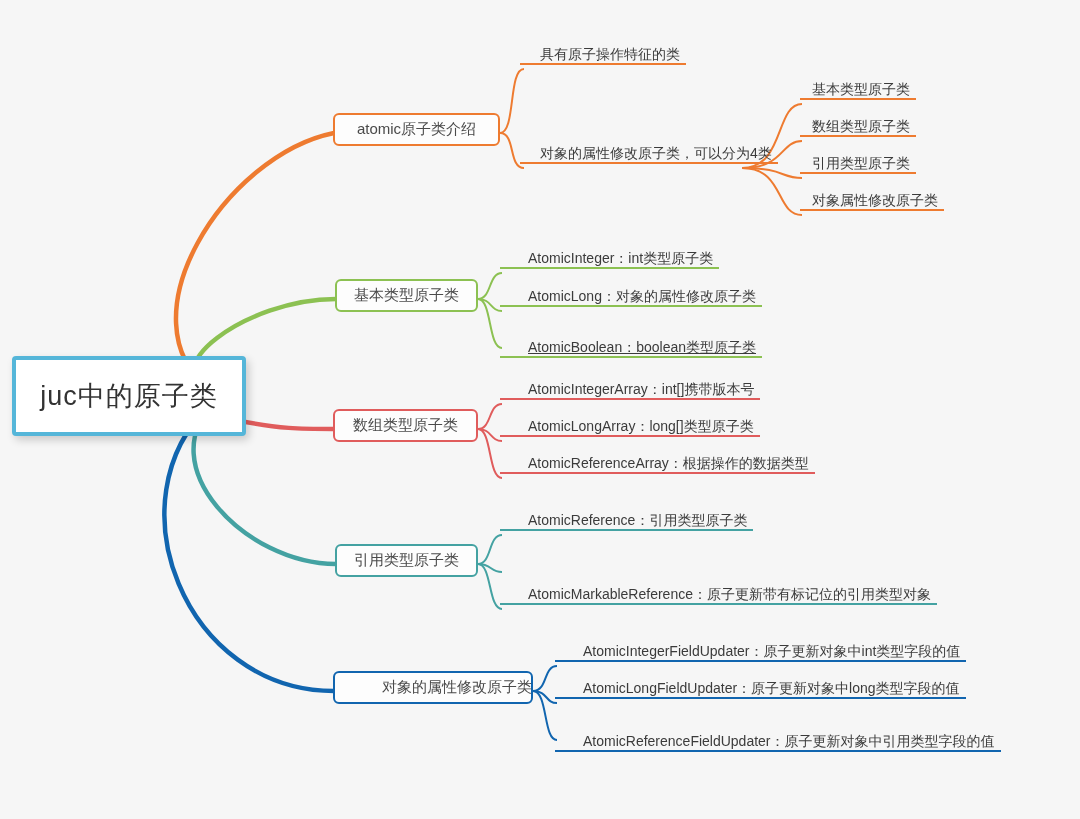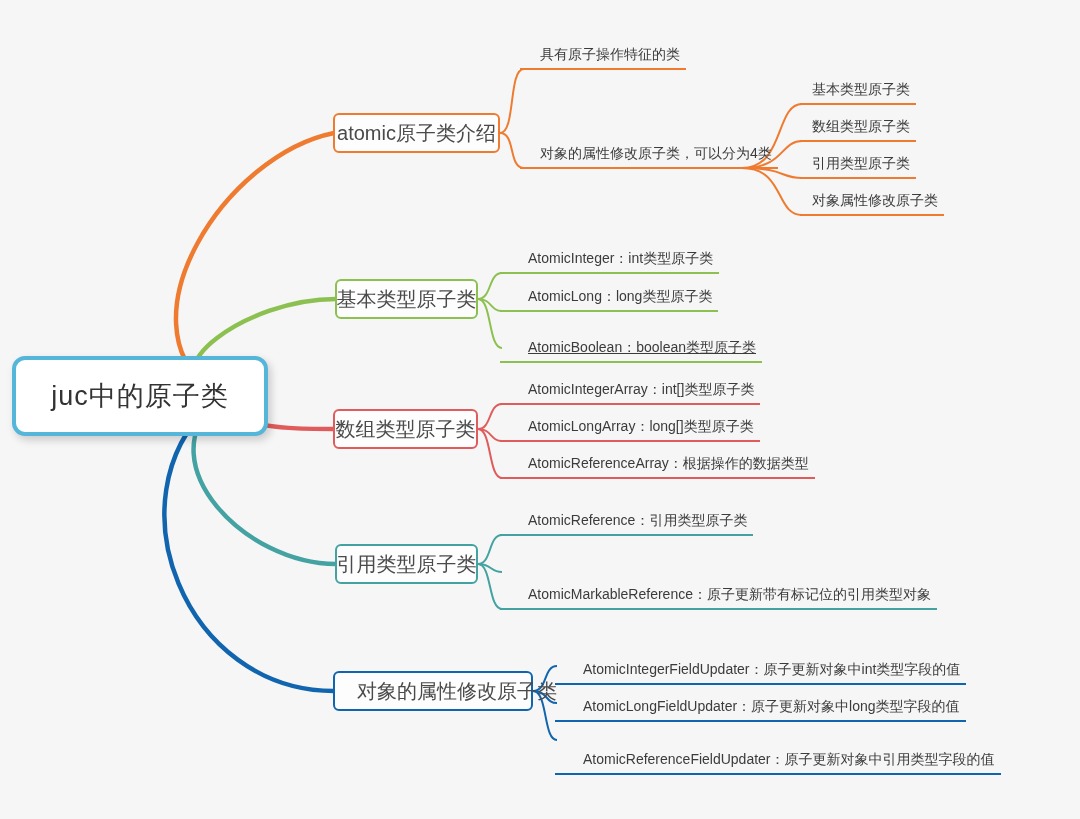--- a/index.html
+++ b/index.html
@@ -1,38 +1,38 @@
 <!DOCTYPE html>
 <html><head>
 <meta charset="utf-8">
 <style>
   html,body{margin:0;padding:0;}
   body{background:#e9e9e9;font-family:"Liberation Sans","DejaVu Sans",sans-serif;}
   .canvas{position:relative;width:1080px;height:819px;background:#f6f6f6;overflow:hidden;}
   .canvas svg{position:absolute;left:0;top:0;}
-  .topic-box{position:absolute;height:40px;box-sizing:border-box;border:2px solid;border-radius:6px;
+  .topic-box{position:absolute;height:33px;box-sizing:border-box;border:2px solid;border-radius:6px;
     background:#fdfdfd;display:flex;align-items:center;justify-content:center;
-    font-size:20px;color:#4a4a4a;white-space:nowrap;}
+    font-size:15px;color:#4a4a4a;white-space:nowrap;}
   .b-orange{border-color:#EE7B30;}
   .b-green{border-color:#8CC152;}
   .b-red{border-color:#E05C5C;}
   .b-teal{border-color:#44A2A2;}
   .b-blue{border-color:#1165AF;padding-left:48px;}
   .leaf{position:absolute;display:inline-block;font-size:14px;line-height:18px;color:#3b3b3b;
-    white-space:nowrap;padding-bottom:5px;padding-right:6px;border-bottom:2px solid;}
+    white-space:nowrap;padding-right:6px;border-bottom:2px solid;}
   .u-orange{border-bottom-color:#EE7B30;}
   .u-green{border-bottom-color:#8CC152;}
   .u-red{border-bottom-color:#E05C5C;}
   .u-teal{border-bottom-color:#44A2A2;}
-  .u-blue{border-bottom-color:#1165AF;margin-top:18px;}
+  .u-blue{border-bottom-color:#1165AF;}
   .pl20{padding-left:20px;}
   .pl12{padding-left:12px;}
   .pl28{padding-left:28px;}
-  .root-box{position:absolute;left:12px;top:356px;width:256px;height:80px;box-sizing:border-box;
-    border:4px solid #55B6D9;border-radius:13px;background:#ffffff;
+  .root-box{position:absolute;left:12px;top:356px;width:234px;height:80px;box-sizing:border-box;
+    border:4px solid #55B6D9;border-radius:4px;background:#ffffff;
     box-shadow:3px 4px 8px rgba(0,0,0,0.18);
     display:flex;align-items:center;justify-content:center;
     font-size:27px;color:#333;letter-spacing:1px;white-space:nowrap;}
 </style>
 </head>
 <body>
 
 <div class="canvas">
 
   <svg width="1080" height="819" viewBox="0 0 1080 819">
@@ -89,24 +89,24 @@
   </div>
 
   <div class="leaf u-orange pl20" style="left:520px;top:45px;">具有原子操作特征的类</div>
   <div class="leaf u-orange pl20" style="left:520px;top:144px;">对象的属性修改原子类，可以分为4类</div>
   <div class="leaf u-orange pl12" style="left:800px;top:80px;">基本类型原子类</div>
   <div class="leaf u-orange pl12" style="left:800px;top:117px;">数组类型原子类</div>
   <div class="leaf u-orange pl12" style="left:800px;top:154px;">引用类型原子类</div>
   <div class="leaf u-orange pl12" style="left:800px;top:191px;">对象属性修改原子类</div>
 
   <div class="leaf u-green pl28" style="left:500px;top:249px;">AtomicInteger：int类型原子类</div>
-  <div class="leaf u-green pl28" style="left:500px;top:287px;">AtomicLong：long类型原子类</div>
+  <div class="leaf u-green pl28" style="left:500px;top:287px;">AtomicLong：对象的属性修改原子类</div>
   <div class="leaf u-green pl28" style="left:500px;top:338px;text-decoration:underline;">AtomicBoolean：boolean类型原子类</div>
 
-  <div class="leaf u-red pl28" style="left:500px;top:380px;">AtomicIntegerArray：int[]类型原子类</div>
+  <div class="leaf u-red pl28" style="left:500px;top:380px;">AtomicIntegerArray：int[]携带版本号</div>
   <div class="leaf u-red pl28" style="left:500px;top:417px;">AtomicLongArray：long[]类型原子类</div>
   <div class="leaf u-red pl28" style="left:500px;top:454px;">AtomicReferenceArray：根据操作的数据类型</div>
 
   <div class="leaf u-teal pl28" style="left:500px;top:511px;">AtomicReference：引用类型原子类</div>
   <div class="leaf u-teal pl28" style="left:500px;top:585px;">AtomicMarkableReference：原子更新带有标记位的引用类型对象</div>
 
   <div class="leaf u-blue pl28" style="left:555px;top:642px;">AtomicIntegerFieldUpdater：原子更新对象中int类型字段的值</div>
   <div class="leaf u-blue pl28" style="left:555px;top:679px;">AtomicLongFieldUpdater：原子更新对象中long类型字段的值</div>
   <div class="leaf u-blue pl28" style="left:555px;top:732px;">AtomicReferenceFieldUpdater：原子更新对象中引用类型字段的值</div>
 

